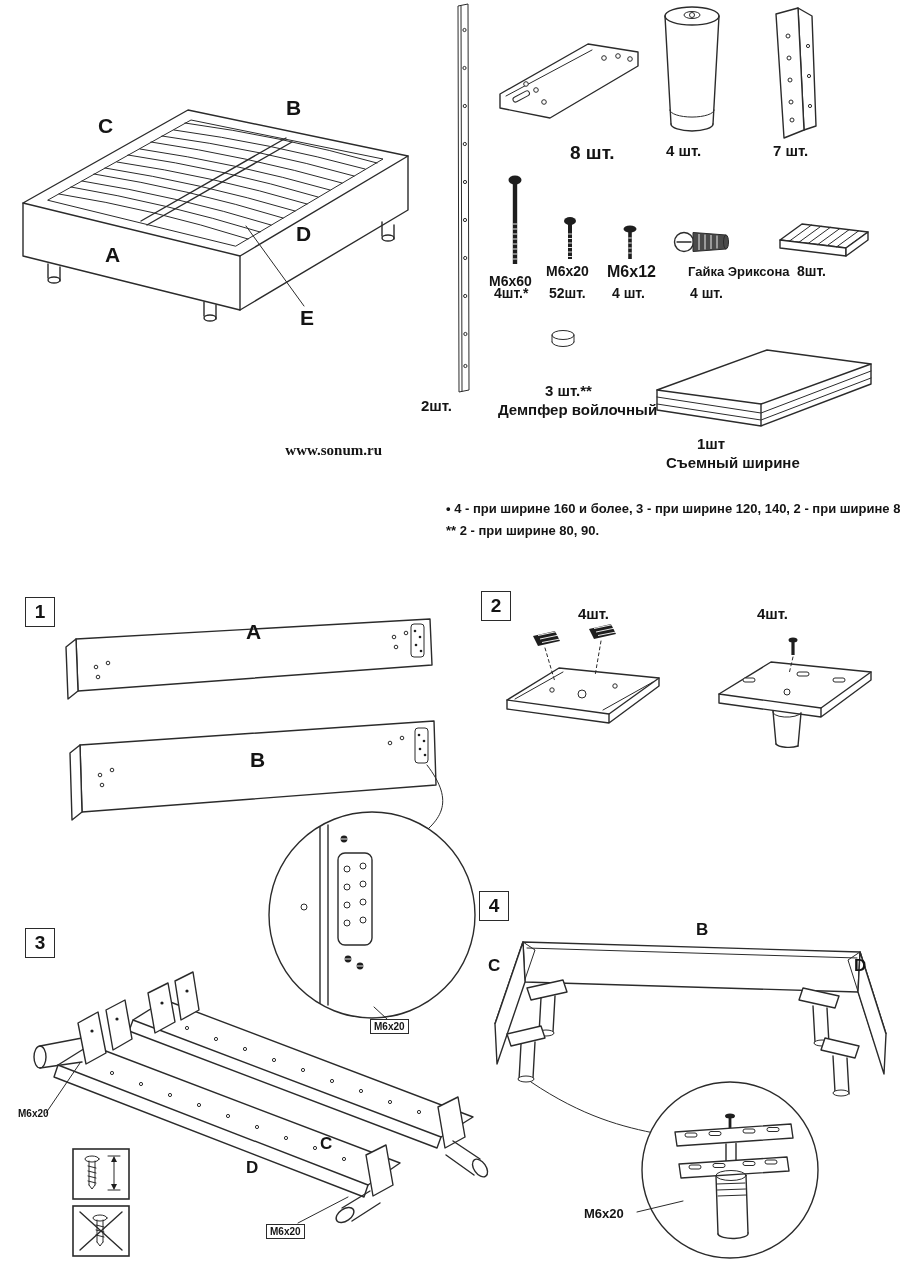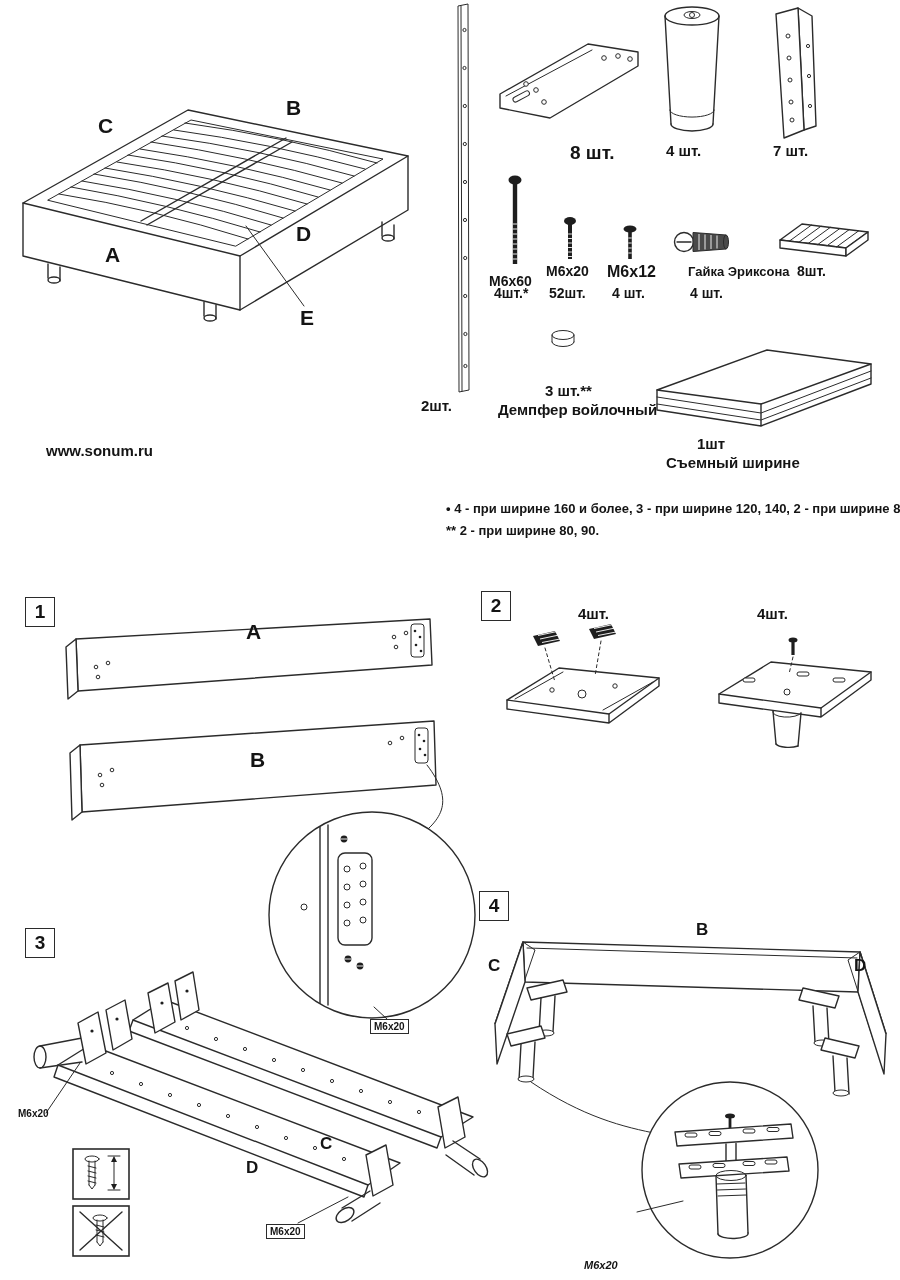--- a/index.html
+++ b/index.html
@@ -62,21 +62,21 @@
       <ellipse class="ln" cx="380" cy="150" rx="6" ry="3"></ellipse>
 
     <path class="lnthin" d="M296,218 L238,138"></path>
   </svg>
   <div class="letter" style="left:98px; top:114px;">C</div>
   <div class="letter" style="left:286px; top:96px;">B</div>
   <div class="letter" style="left:105px; top:243px;">A</div>
   <div class="letter" style="left:296px; top:222px;">D</div>
   <div class="letter" style="left:300px; top:306px;">E</div>
 
-  <div class="lbl" style="left:46px; top:442px; width:360px; text-align:left; font-size:15px;">www.sonum.ru</div>
+  <div class="lbl" style="left:22px; top:442px; width:360px; text-align:right; font-size:15px;font-family:Liberation Serif, serif;">www.sonum.ru</div>
 
   <svg style="left:450px; top:2px;" width="26" height="392" viewBox="0 0 26 392">
     <polygon class="whthin" points="8,4 18,2 19,388 9,390"></polygon>
     <path class="lnthin" d="M11,4 L12,389"></path>
     <circle class="hole" cx="14.5" cy="28" r="1.6"></circle>
       <circle class="hole" cx="14.5" cy="66" r="1.6"></circle>
     <circle class="hole" cx="14.8" cy="104" r="1.6"></circle>
       <circle class="hole" cx="14.8" cy="142" r="1.6"></circle>
     <circle class="hole" cx="15" cy="180" r="1.6"></circle>
       <circle class="hole" cx="15" cy="218" r="1.6"></circle>
@@ -380,15 +380,15 @@
     <rect class="hole" x="282" y="248" width="12" height="4" rx="2"></rect>
     <path class="ln" d="M233,264 L235,322 M263,263 L265,321"></path>
     <ellipse class="lnthin" fill="none" cx="248" cy="263.5" rx="15" ry="5"></ellipse>
     <path class="lnthin" d="M234,272 L262,271 M234.5,278 L262.5,277 M235,284 L263,283"></path>
     <path class="ln" d="M235,322 A15,5 0 0 0 265,321"></path>
     <path class="lnthin" d="M154,300 L200,289"></path>
   </svg>
   <div class="letter" style="left:696px; top:920px; font-size:17px;">B</div>
   <div class="letter" style="left:488px; top:956px; font-size:17px;">C</div>
   <div class="letter" style="left:854px; top:956px; font-size:17px;">D</div>
-  <div class="lbl" style="left:584px; top:1259px; font-size:11px;font-style:italic;">М6x20</div>
+  <div class="lbl" style="left:584px; top:1206px; font-size:13px;">М6x20</div>
 
 </div>
 
 </body></html>

